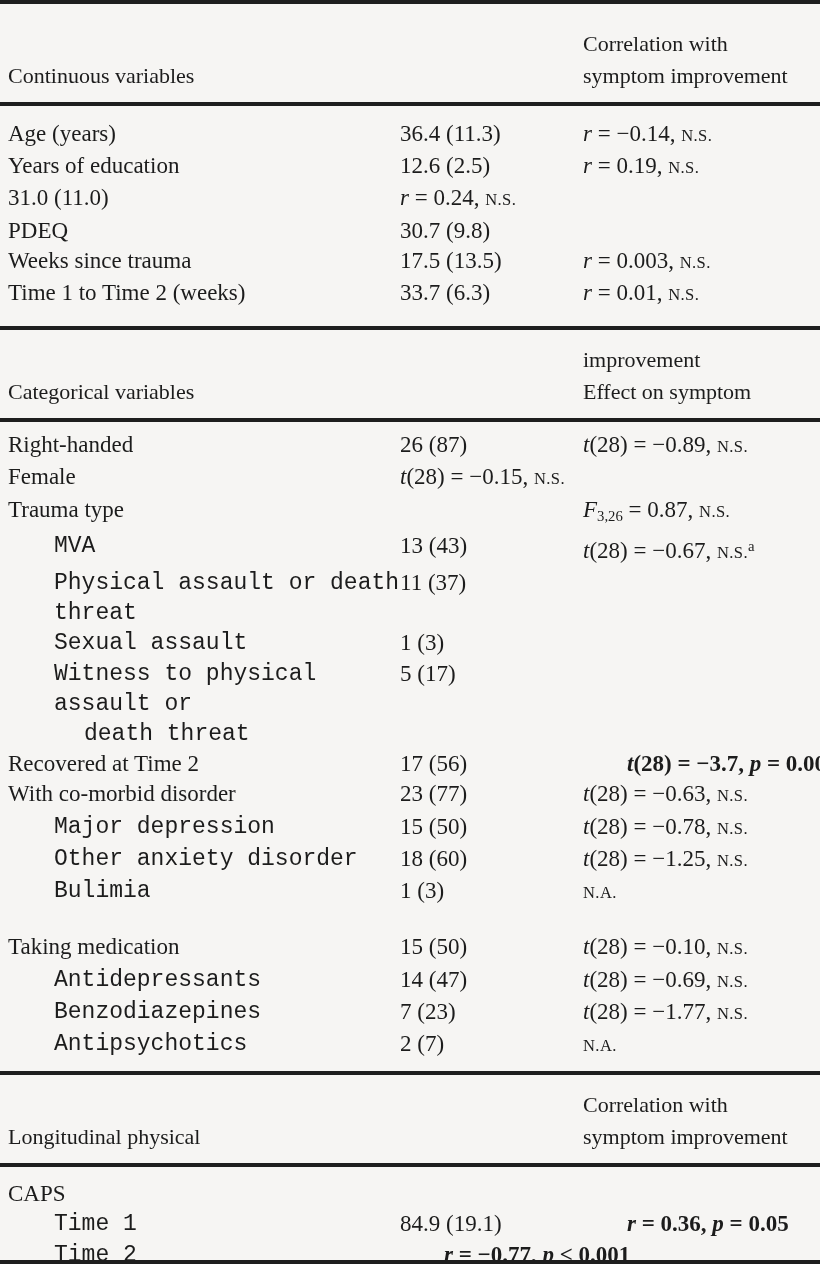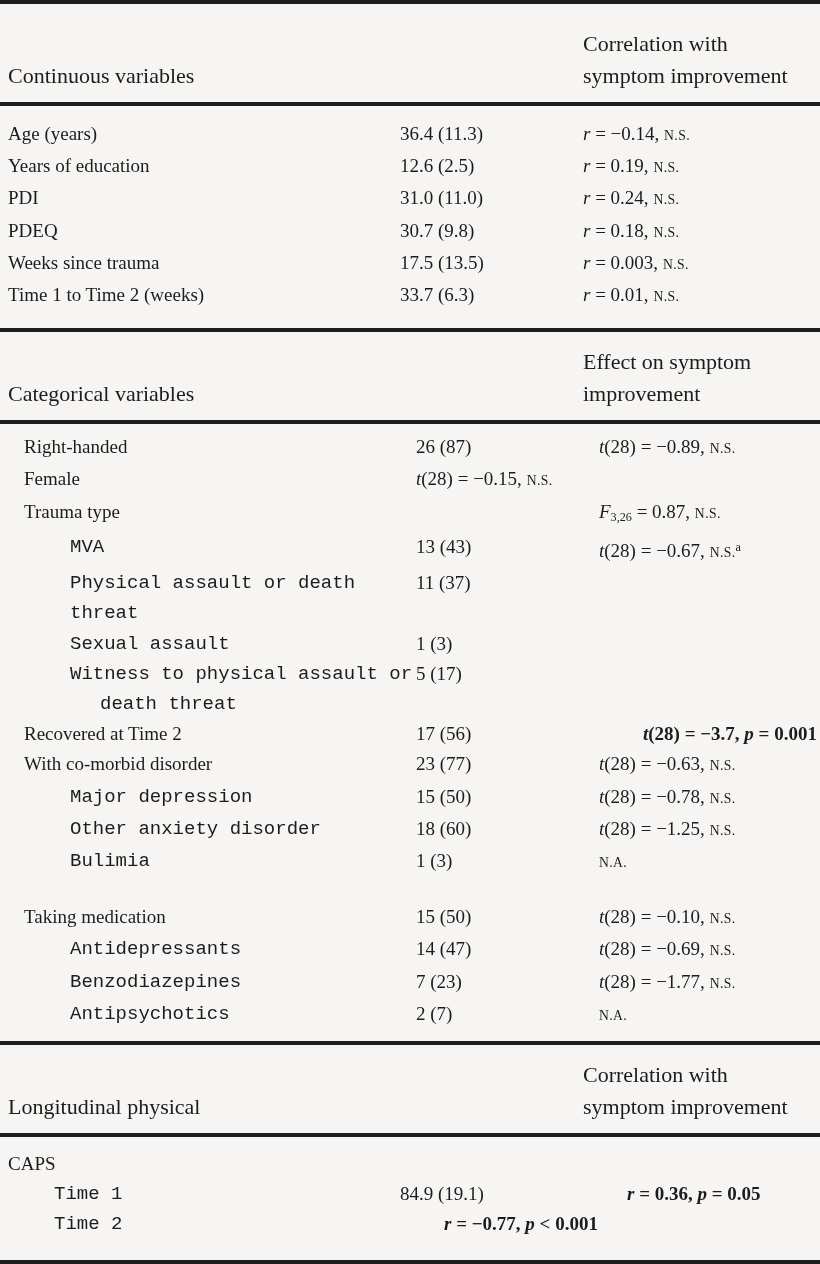--- a/index.html
+++ b/index.html
@@ -21,25 +21,25 @@
     font-size:22px;line-height:32px;
   }
   .sec-head .left{padding-bottom:10px;margin-top:8px;}
   .sec-head .right{padding-bottom:10px;}
   .h1 .sec-head{padding-top:24px;}
   .h2 .sec-head{padding-top:14px;}
   .h3 .sec-head{padding-top:14px;}
 
   
   .rows{padding:13px 6px 16px 8px;}
-  .rows.r2{padding:8px 6px 10px 24px;}
+  .rows.r2{padding:8px 6px 10px 8px;}
   .rows.r3{padding:12px 6px 12px 8px;}
   .row{
     display:grid;grid-template-columns:392px 183px 1fr;
-    font-size:19px;line-height:30.2px;
+    font-size:23px;line-height:30.2px;
   }
   .row.gap{margin-top:24px;}
   .c1.ind{padding-left:46px;font-family:Liberation Mono, monospace;}
   .c1 .l2{padding-left:30px;}
   .c2,.c3{white-space:nowrap;}
   .c3.bold{font-weight:bold;margin-left:44px;}
   .it{font-style:italic;}
   .sc{font-size:0.72em;letter-spacing:0.4px;}
   .sb{font-size:0.64em;vertical-align:-0.25em;letter-spacing:0;}
   .sp{font-size:0.64em;vertical-align:0.5em;}
@@ -65,50 +65,48 @@
           <div class="c1">Age (years)</div>
           <div class="c2">36.4 (11.3)</div>
           <div class="c3"><span class="it">r</span><span> = −0.14, </span><span class="sc">N.S.</span></div>
         </div>
         <div class="row">
           <div class="c1">Years of education</div>
           <div class="c2">12.6 (2.5)</div>
           <div class="c3"><span class="it">r</span><span> = 0.19, </span><span class="sc">N.S.</span></div>
         </div>
         <div class="row">
-          <div class="c1">PDI</div>
           <div class="c2">31.0 (11.0)</div>
           <div class="c3"><span class="it">r</span><span> = 0.24, </span><span class="sc">N.S.</span></div>
         </div>
         <div class="row">
           <div class="c1">PDEQ</div>
           <div class="c2">30.7 (9.8)</div>
-          <div class="c3"><span class="it">r</span><span> = 0.18, </span><span class="sc">N.S.</span></div>
         </div>
         <div class="row">
           <div class="c1">Weeks since trauma</div>
           <div class="c2">17.5 (13.5)</div>
           <div class="c3"><span class="it">r</span><span> = 0.003, </span><span class="sc">N.S.</span></div>
         </div>
         <div class="row">
           <div class="c1">Time 1 to Time 2 (weeks)</div>
           <div class="c2">33.7 (6.3)</div>
           <div class="c3"><span class="it">r</span><span> = 0.01, </span><span class="sc">N.S.</span></div>
         </div>
       </div>
   </div>
 
   <div class="rule"></div>
 
   <div class="h2">
     <div class="sec-head">
       <div class="left">Categorical variables</div>
       <div class="right">
+        <div>improvement</div>
         <div>Effect on symptom</div>
-        <div>improvement</div>
       </div>
     </div>
     <div class="rule"></div>
     <div class="rows r2">
         <div class="row">
           <div class="c1">Right-handed</div>
           <div class="c2">26 (87)</div>
           <div class="c3"><span class="it">t</span><span>(28) = −0.89, </span><span class="sc">N.S.</span></div>
         </div>
         <div class="row">

